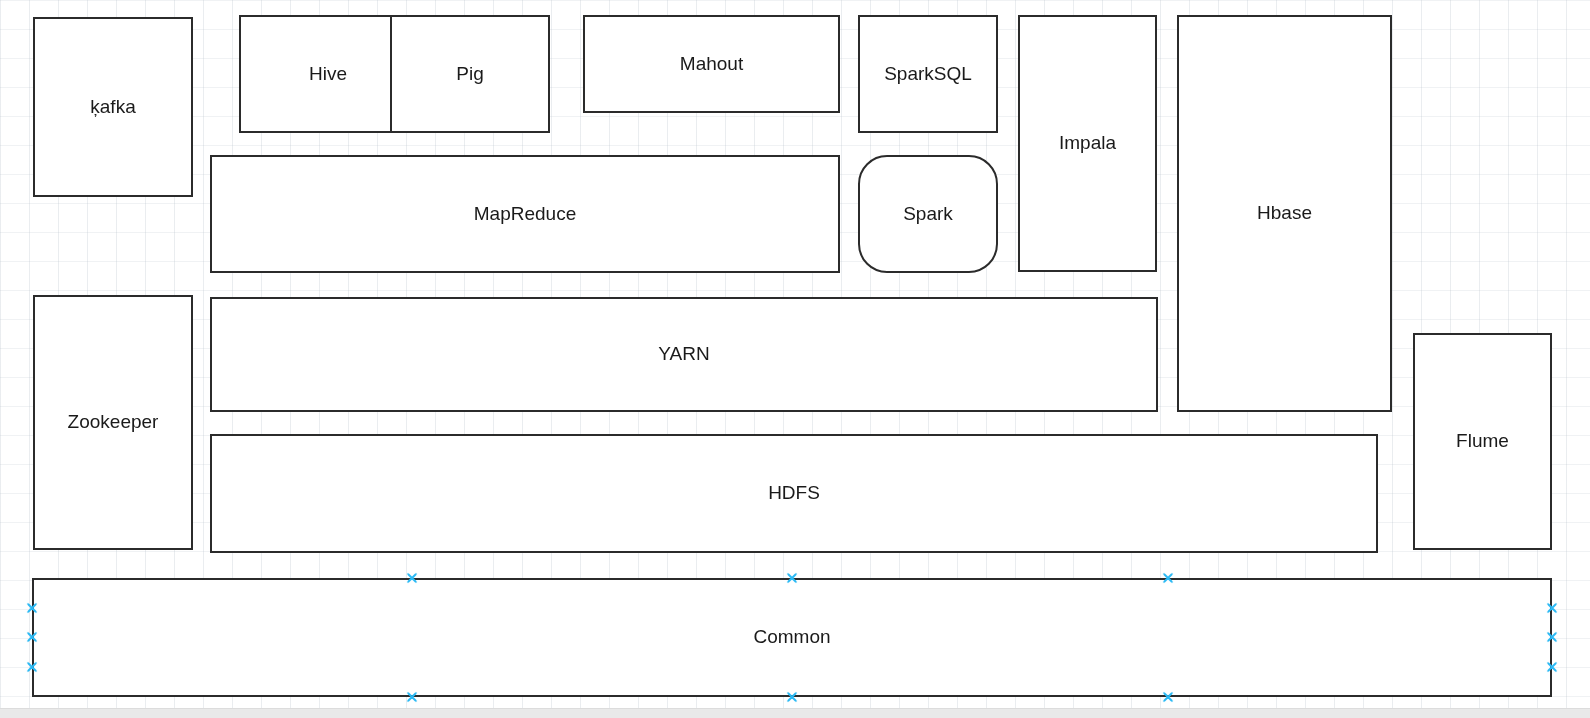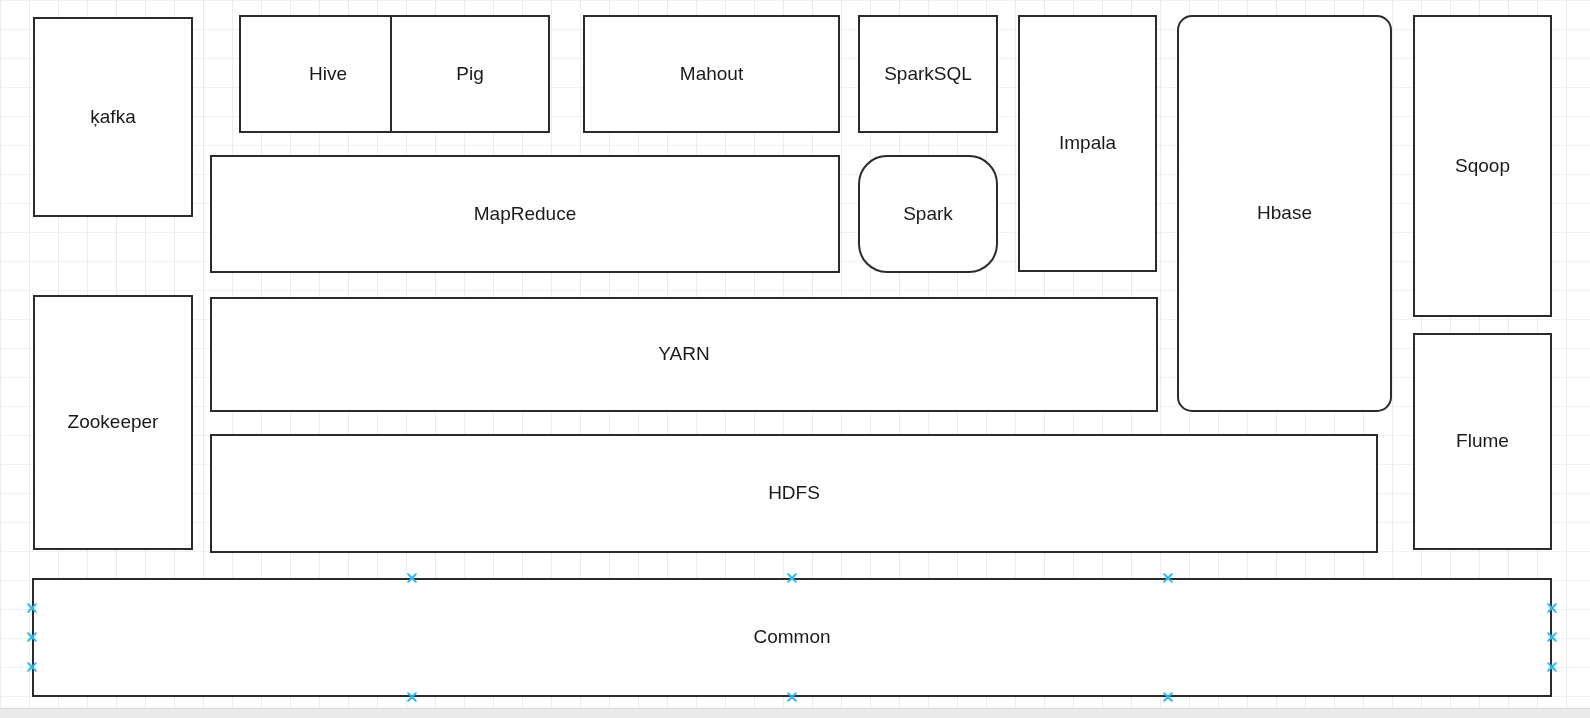--- a/index.html
+++ b/index.html
@@ -46,43 +46,40 @@
     height: 9px;
     background: #e9e9e9;
     border-top: 1px solid #dcdcdc;
   }
 </style>
 </head>
 <body>
 
 <div class="screen">
 
-  <div class="node" style="left:33px;   top:17px;  width:160px;  height:200px;">
+  <div class="node" style="left:33px;   top:17px;  width:160px;  height:180px;">
     <span class="label">ķafka</span>
   </div>
   <div class="node" style="left:210px;  top:15px;  width:178px;  height:118px;margin-left:29px;">
     <span class="label">Hive</span>
   </div>
   <div class="node" style="left:390px;  top:15px;  width:160px;  height:118px;">
     <span class="label">Pig</span>
   </div>
-  <div class="node" style="left:583px;  top:15px;  width:257px;  height:118px;">
+  <div class="node" style="left:583px;  top:15px;  width:257px;  height:98px;">
     <span class="label">Mahout</span>
   </div>
   <div class="node" style="left:858px;  top:15px;  width:140px;  height:118px;">
     <span class="label">SparkSQL</span>
   </div>
   <div class="node" style="left:1018px; top:15px;  width:139px;  height:257px;">
     <span class="label">Impala</span>
   </div>
-  <div class="node" style="left:1177px; top:15px;  width:215px;  height:397px;border-radius:15px;">
+  <div class="node" style="left:1177px; top:15px;  width:215px;  height:397px;">
     <span class="label">Hbase</span>
-  </div>
-  <div class="node" style="left:1413px; top:15px;  width:139px;  height:302px;">
-    <span class="label">Sqoop</span>
   </div>
   <div class="node" style="left:210px;  top:155px; width:630px;  height:118px;">
     <span class="label">MapReduce</span>
   </div>
   <div class="node" style="left:858px;  top:155px; width:140px;  height:118px;border-radius:29px;">
     <span class="label">Spark</span>
   </div>
   <div class="node" style="left:33px;   top:295px; width:160px;  height:255px;">
     <span class="label">Zookeeper</span>
   </div>

